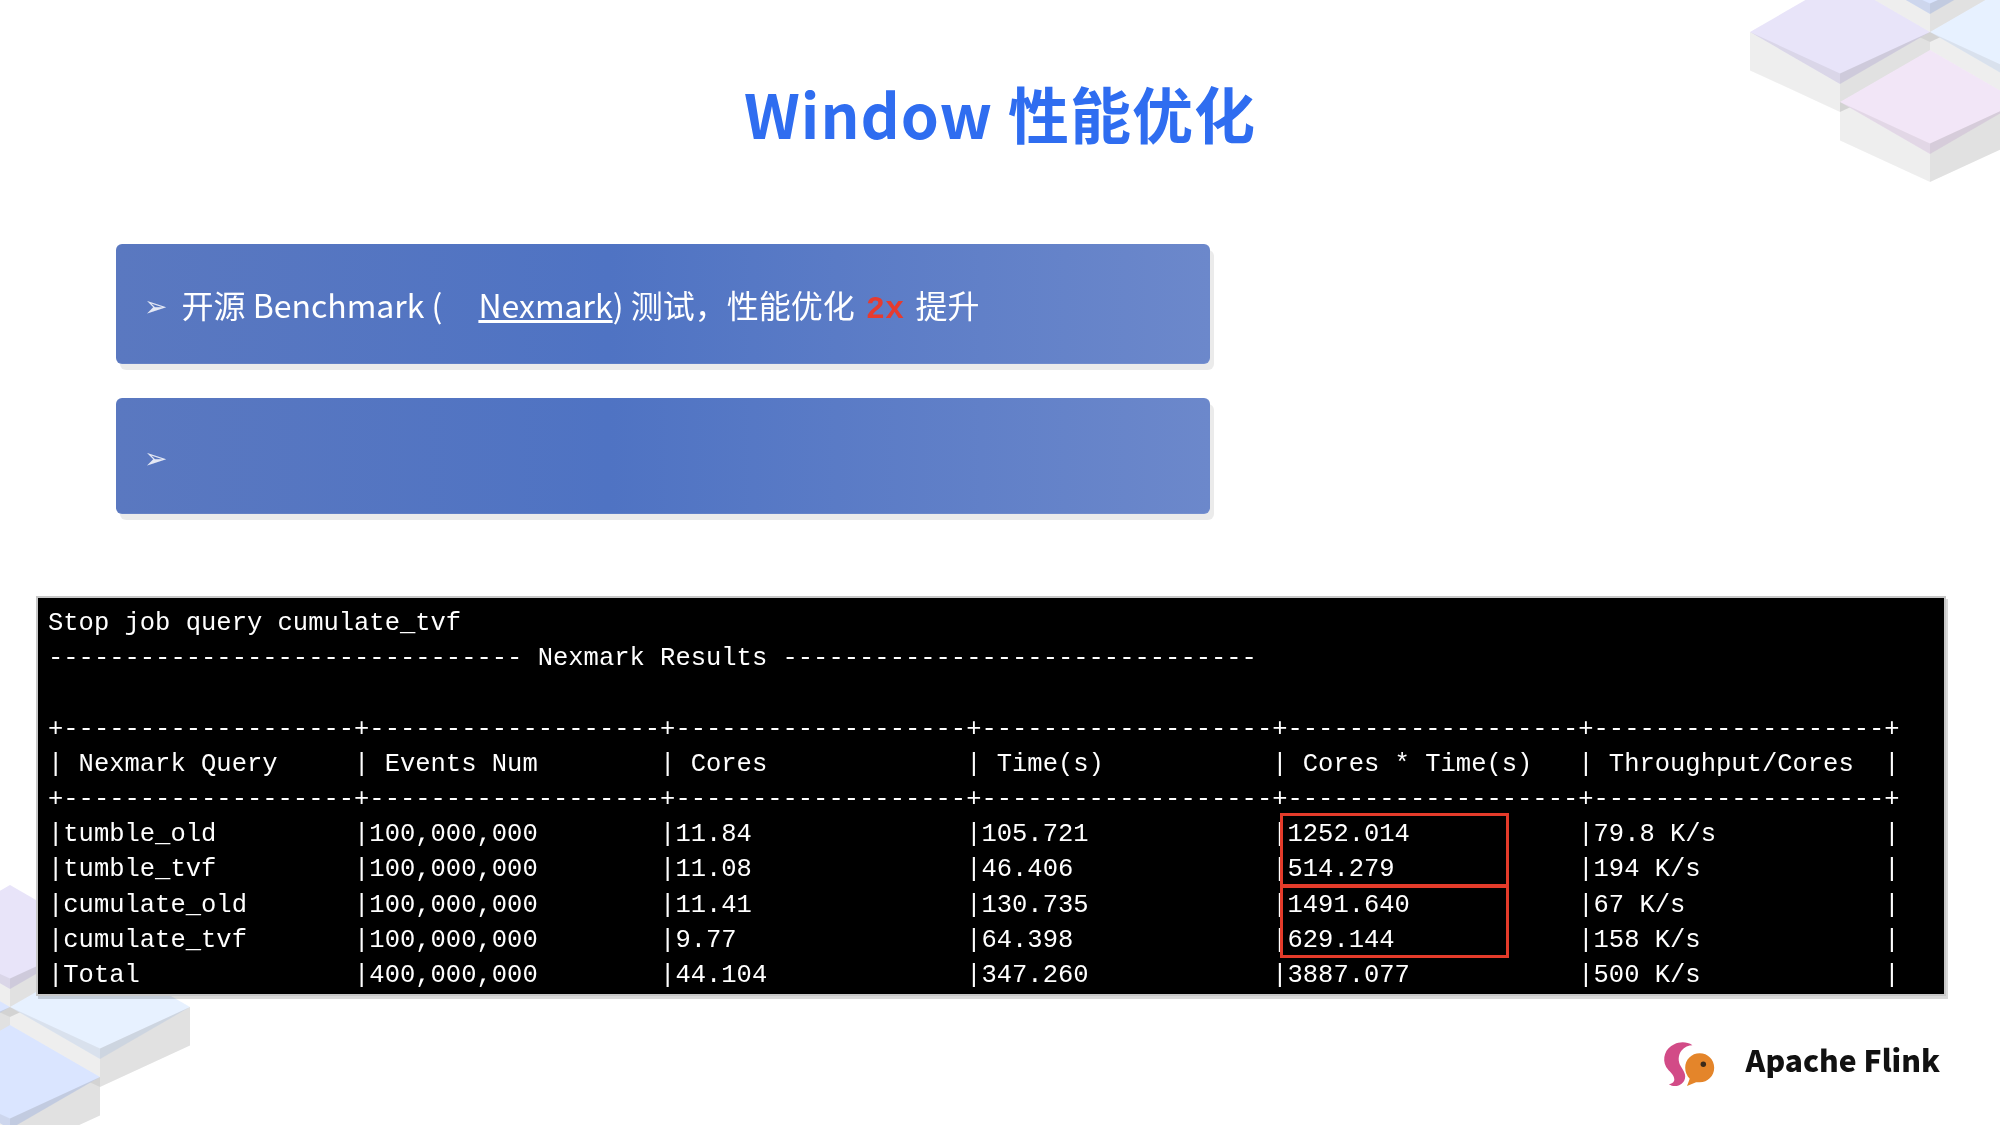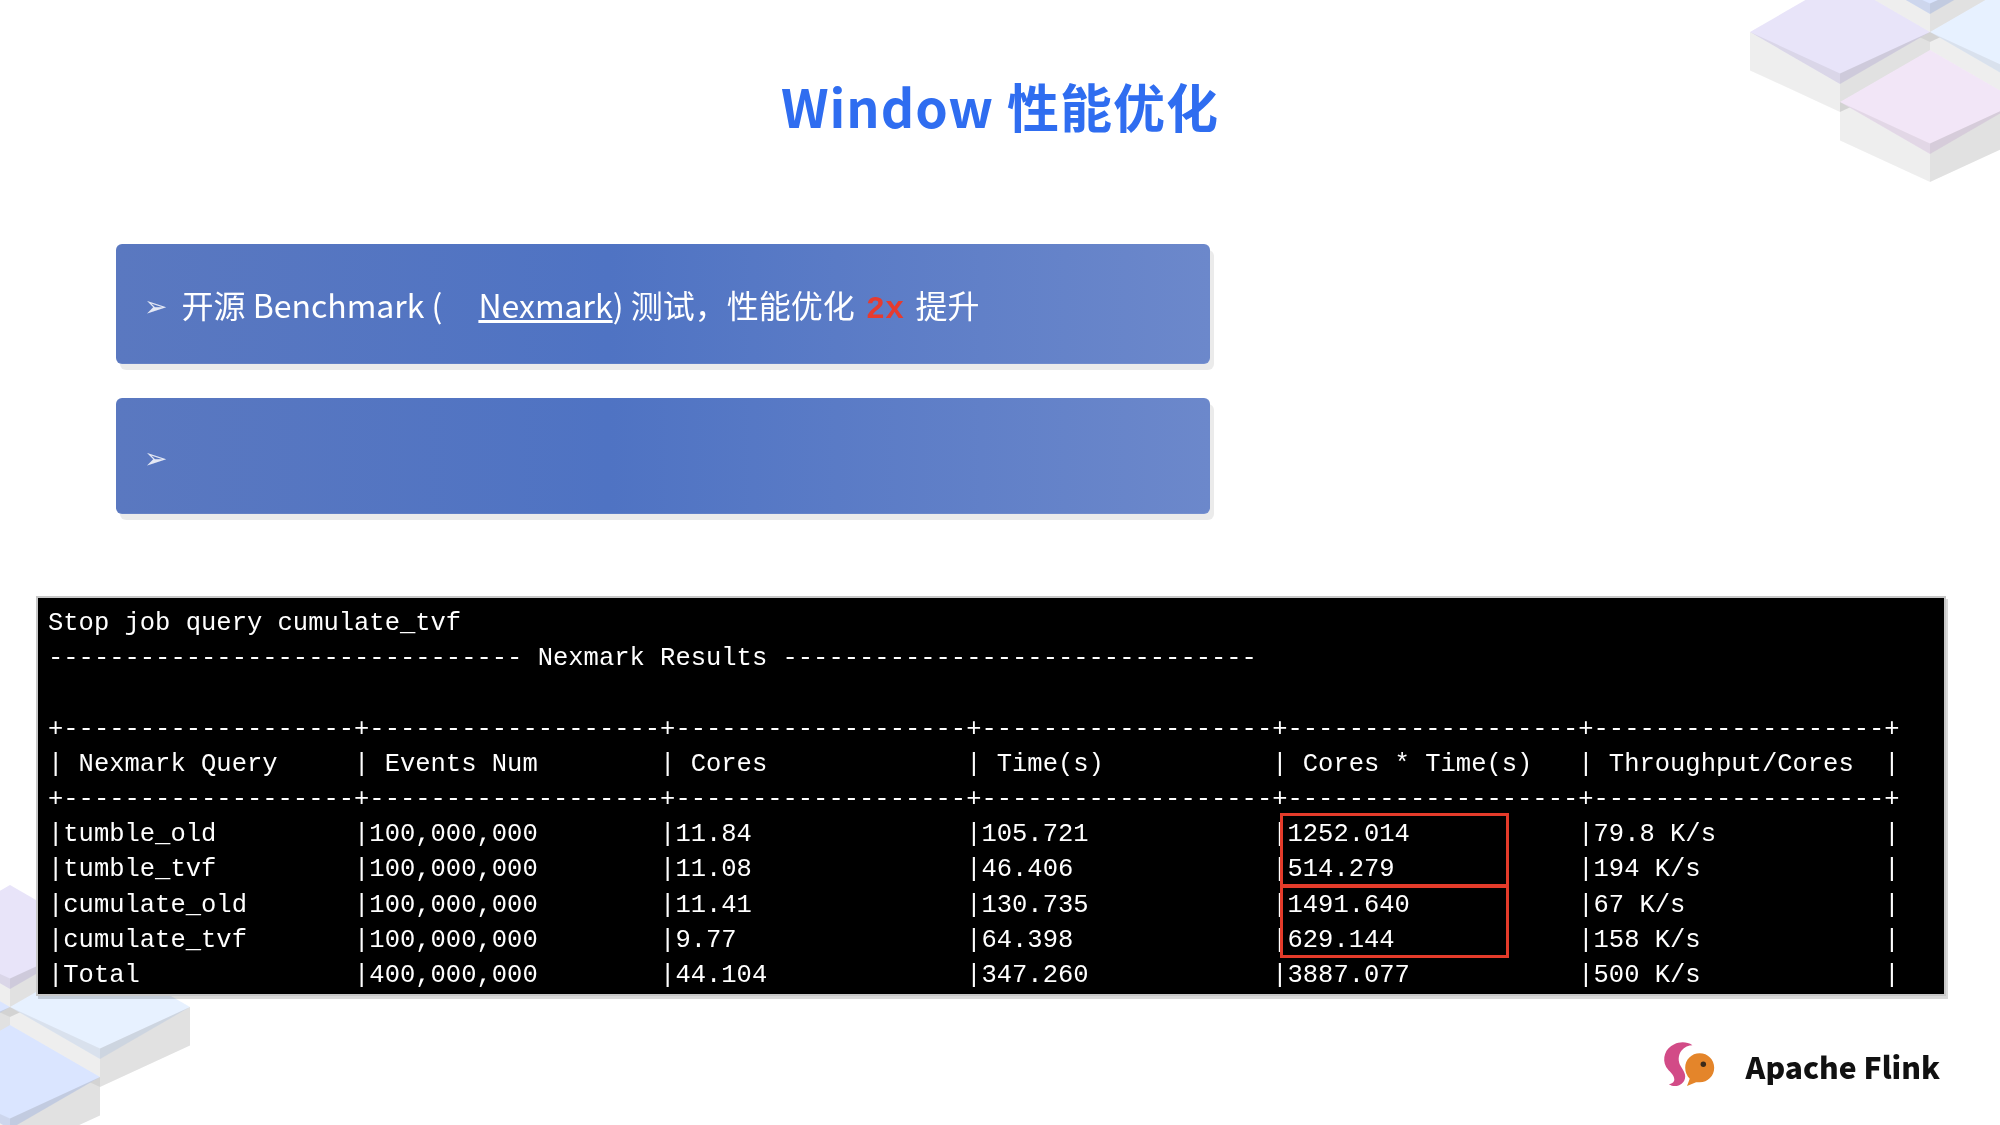--- a/index.html
+++ b/index.html
@@ -27,21 +27,21 @@
                background: rgba(0,0,0,0.22);
                clip-path: polygon(0 52%, 100% 0, 100% 48%, 0 100%); }
   .c-blue  { color:#bcd0ff; }
   .c-lilac { color:#d6cef5; }
   .c-ice   { color:#d5e6ff; }
   .c-pink  { color:#e9d2f1; }
 
   .title {
     position:absolute; top:68px; left:0; right:0;
     text-align:center;
-    font-size:52px; font-weight:700; color:#2f6df0; letter-spacing:1px;
+    font-size:61px; font-weight:700; color:#2f6df0; letter-spacing:1px;
   }
 
   .bullet-box {
     position:absolute; left:116px; width:1094px;
     background: linear-gradient(90deg, #5a78c0 0%, #4f73c3 45%, #6c88cb 100%);
     border-radius:6px;
     box-shadow: 4px 6px 0 rgba(0,0,0,0.08), inset 0 -1px 0 rgba(255,255,255,0.08);
     color:#fff; display:flex; align-items:center;
     padding:0 28px; box-sizing:border-box;
     font-size:32px;
@@ -65,21 +65,21 @@
     white-space:pre;
     overflow:hidden;
   }
   .hl-box {
     position:absolute; border:3px solid #e43b2a; box-sizing:border-box;
     pointer-events:none;
   }
 
   .footer {
     position:absolute; right:60px; bottom:30px;
-    display:flex; align-items:center; gap:30px;
+    display:flex; gap:30px;
   }
   .logo { width:58px; height:58px; }
   .footer-text { font-size:30px; font-weight:800; color:#111; }
 
   .squirrel-body { fill:#e4852a; }
   .squirrel-tail { fill:#d24b87; }
   .squirrel-eye { fill:#3a2a1a; }
 </style>
 </head>
 <body>

